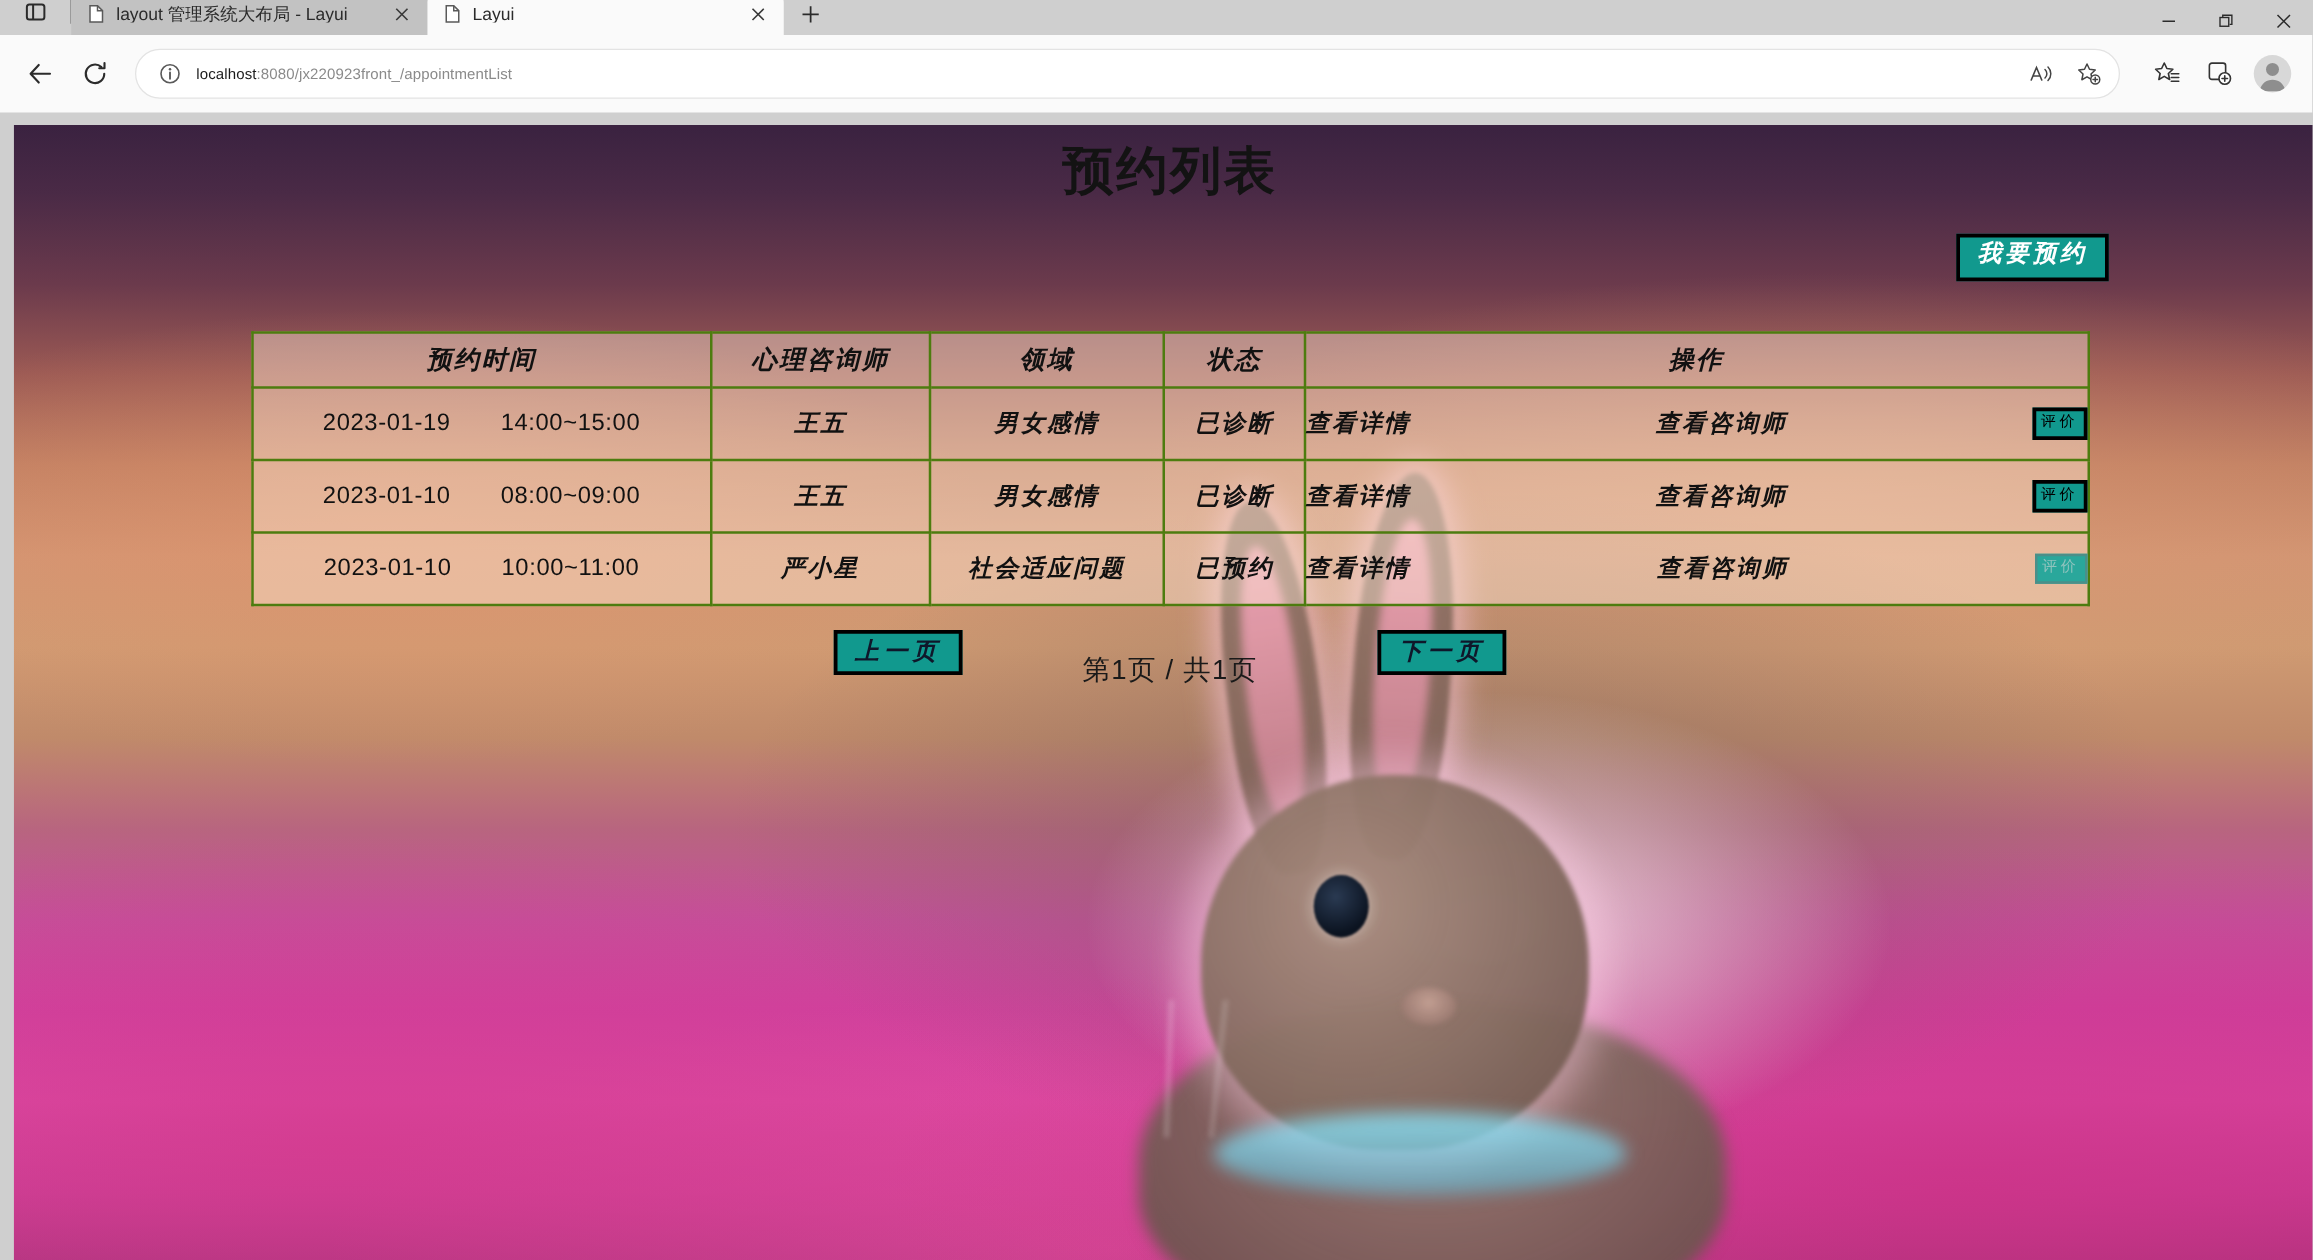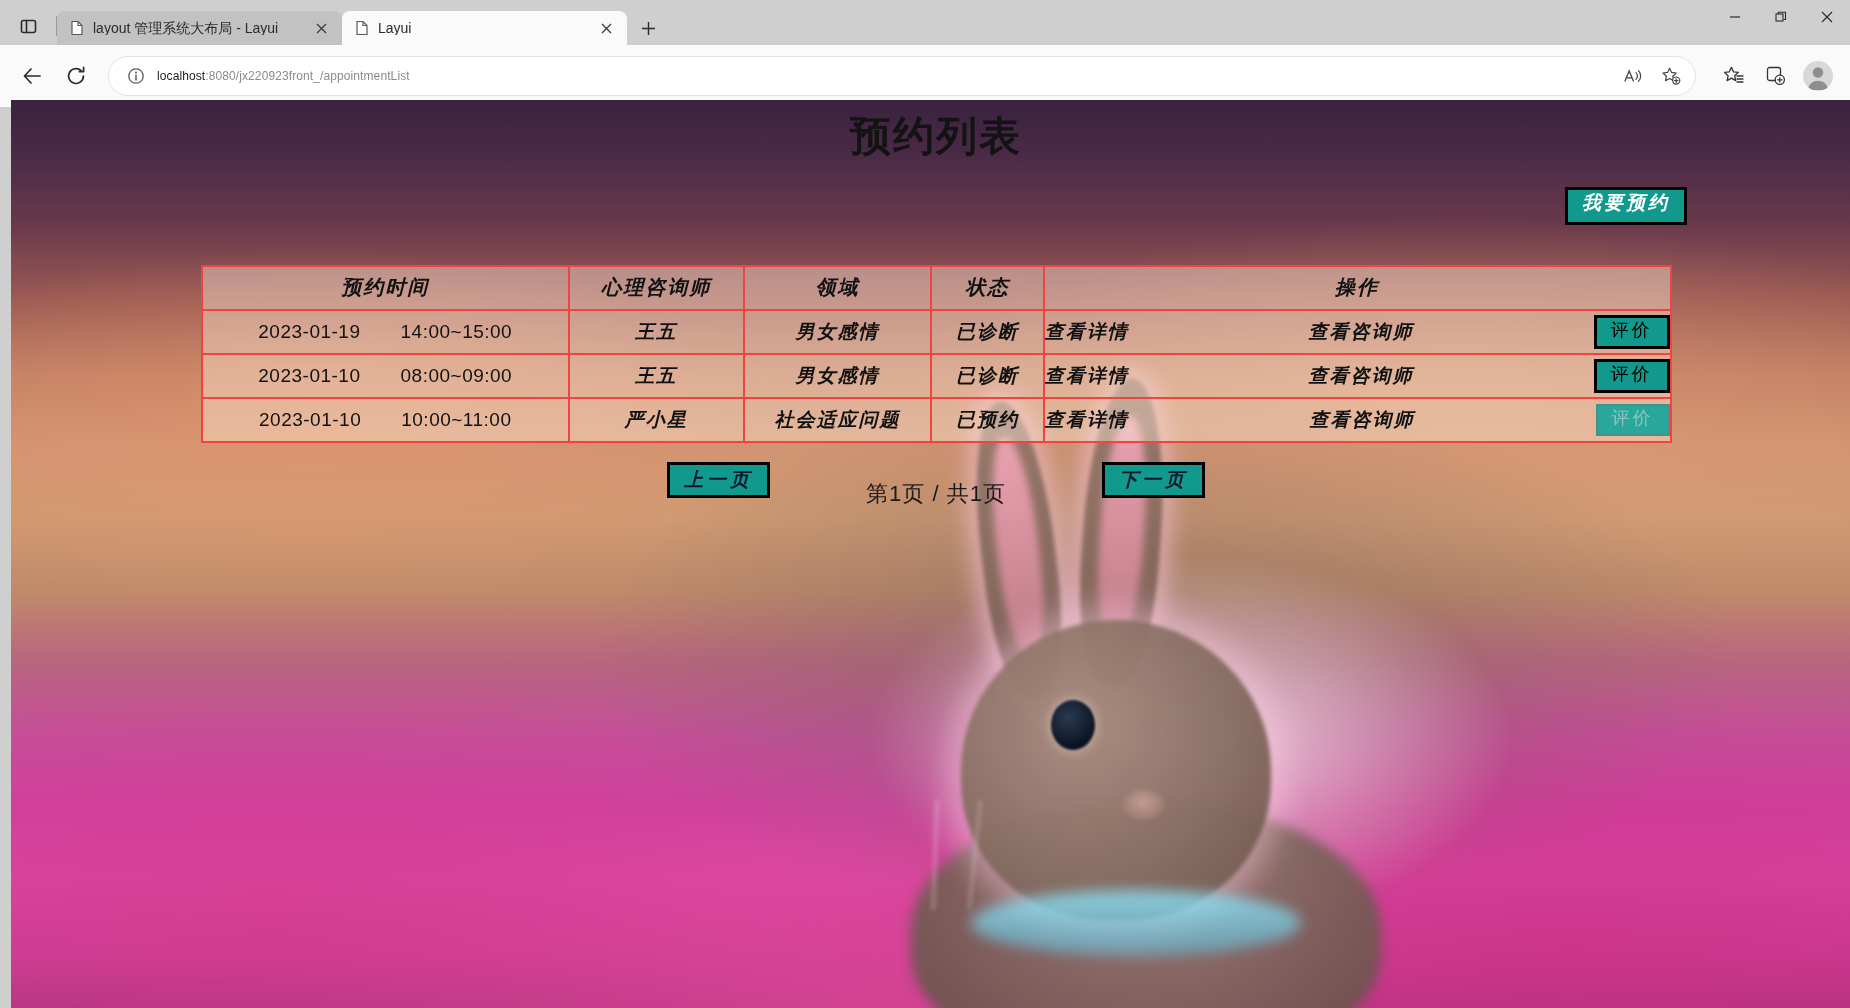--- a/index.html
+++ b/index.html
@@ -6,21 +6,21 @@
   html,body { width:1850px; height:1008px; overflow:hidden; }
   body {
     font-family:"Liberation Sans","DejaVu Sans",sans-serif;
     background:#cfcfcf;
   }
 
   
   #browser { width:1850px; height:1008px; position:relative; }
 
   .titlebar {
-    height:45px; background:#cfcfcf; display:flex; align-items:flex-end;
+    height:28px; background:#cfcfcf; display:flex; align-items:flex-end;
     position:relative;
   }
   .tabstrip { display:flex; align-items:flex-end; height:38px; flex:1; }
   .tab-actions {
     width:56px; height:38px; display:flex; align-items:center; justify-content:center;
   }
   .tab-actions svg { display:block; }
   .vsep { width:1px; height:20px; background:#9a9a9a; align-self:center; }
 
   .tab {
@@ -173,36 +173,36 @@
     font-weight:bold; font-size:19px; letter-spacing:3px;
     padding:3px 14px 5px; line-height:1.25; font-style:italic;
   }
 
   table.list {
     width:1471px; margin:40px auto 0; border-collapse:collapse;
     background:rgba(255,236,216,.42);
     table-layout:fixed;
   }
   table.list th, table.list td {
-    border:2px solid #ef4444; text-align:center; color:#111;
+    border:2px solid #4d7c0f; text-align:center; color:#111;
     font-family:"DejaVu Serif","Liberation Serif",serif;
     font-weight:bold; font-style:italic; letter-spacing:2px;
   }
   table.list th { height:44px; font-size:20px; }
-  table.list td { height:44px; font-size:19px; }
+  table.list td { height:58px; font-size:19px; }
   table.list td.when {
     font-family:"Liberation Sans","DejaVu Sans",sans-serif;
     font-style:normal; font-weight:normal; font-size:19px; letter-spacing:.5px;
   }
   table.list td.when span.t2 { display:inline-block; margin-left:40px; }
   .ops { display:flex; align-items:center; justify-content:space-between; gap:26px; }
   .ops .lnk { cursor:default; letter-spacing:2px; }
   .ops .eval {
     background:#11998e; border:3px solid #000; color:#000;
-    padding:1px 14px 3px; font-size:18px; letter-spacing:3px; line-height:1.3;
+    padding:1px 4px 3px; font-size:12px; letter-spacing:3px; line-height:1.3;
   }
   .ops .eval.disabled {
     background:#2aa79b; border:2px solid #4b8f89; color:#8fc3bd;
   }
 
   .pager {
     width:1471px; margin:8px auto 0; display:flex; align-items:center;
     justify-content:center; gap:96px;
   }
   .pager .pbtn {

